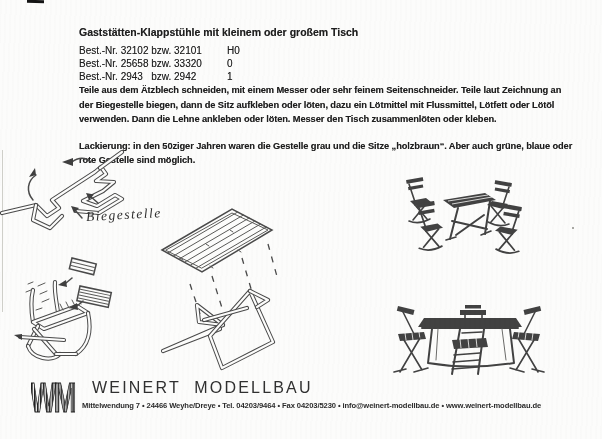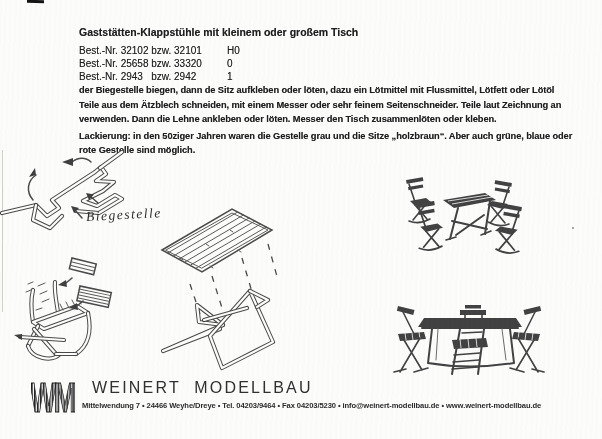--- a/index.html
+++ b/index.html
@@ -19,21 +19,21 @@
   .edge-line{position:absolute;left:2px;top:150px;width:1px;height:162px;background:#cfcfc9;}
   .dot-noise{position:absolute;left:572px;top:227px;width:2px;height:2px;border-radius:50%;background:#8d8d87;}
 
   
   .textblock{position:absolute;left:79px;top:27px;width:500px;text-shadow:0 0 0.4px rgba(0,0,0,0.45);}
   .doc-title{font-size:10.5px;font-weight:700;line-height:11px;margin:0 0 6px 0;white-space:nowrap;}
   .order-line{position:relative;font-size:10px;font-weight:400;line-height:13px;height:13px;}
   .order-label{white-space:pre;}
   .order-scale{position:absolute;left:148px;top:0;width:35px;text-align:left;}
   .para{margin:0;}
-  .para.p2{margin-top:2px;}
+  .para.p2{margin-top:12px;}
   .pline{font-size:9.3px;font-weight:700;line-height:14.6px;letter-spacing:-0.1px;white-space:nowrap;}
 
   
   .drawing{position:absolute;}
   .d-etch{left:0;top:150px;}
   .d-chair{left:0;top:240px;}
   .d-table{left:150px;top:196px;}
   .d-set{left:396px;top:177px;}
   .d-large{left:390px;top:302px;}
 
@@ -91,22 +91,22 @@
     <div class="order-line">
       <span class="order-label">Best.-Nr. 25658 bzw. 33320</span>
       <span class="order-scale">0</span>
     </div>
     <div class="order-line">
       <span class="order-label">Best.-Nr. 2943   bzw. 2942</span>
       <span class="order-scale">1</span>
     </div>
 
     <div class="para p1">
+      <div class="pline">Teile aus dem Ätzblech schneiden, mit einem Messer oder sehr feinem Seitenschneider. Teile laut Zeichnung an</div>
       <div class="pline">der Biegestelle biegen, dann de Sitz aufkleben oder löten, dazu ein Lötmittel mit Flussmittel, Lötfett oder Lötöl</div>
-      <div class="pline">Teile aus dem Ätzblech schneiden, mit einem Messer oder sehr feinem Seitenschneider. Teile laut Zeichnung an</div>
       <div class="pline">verwenden. Dann die Lehne ankleben oder löten. Messer den Tisch zusammenlöten oder kleben.</div>
     </div>
     <div class="para p2">
       <div class="pline">Lackierung: in den 50ziger Jahren waren die Gestelle grau und die Sitze „holzbraun“. Aber auch grüne, blaue oder</div>
       <div class="pline">rote Gestelle sind möglich.</div>
     </div>
   </div>
 
   <svg class="drawing d-etch" width="200" height="105" viewBox="0 0 200 105">
     <defs>

